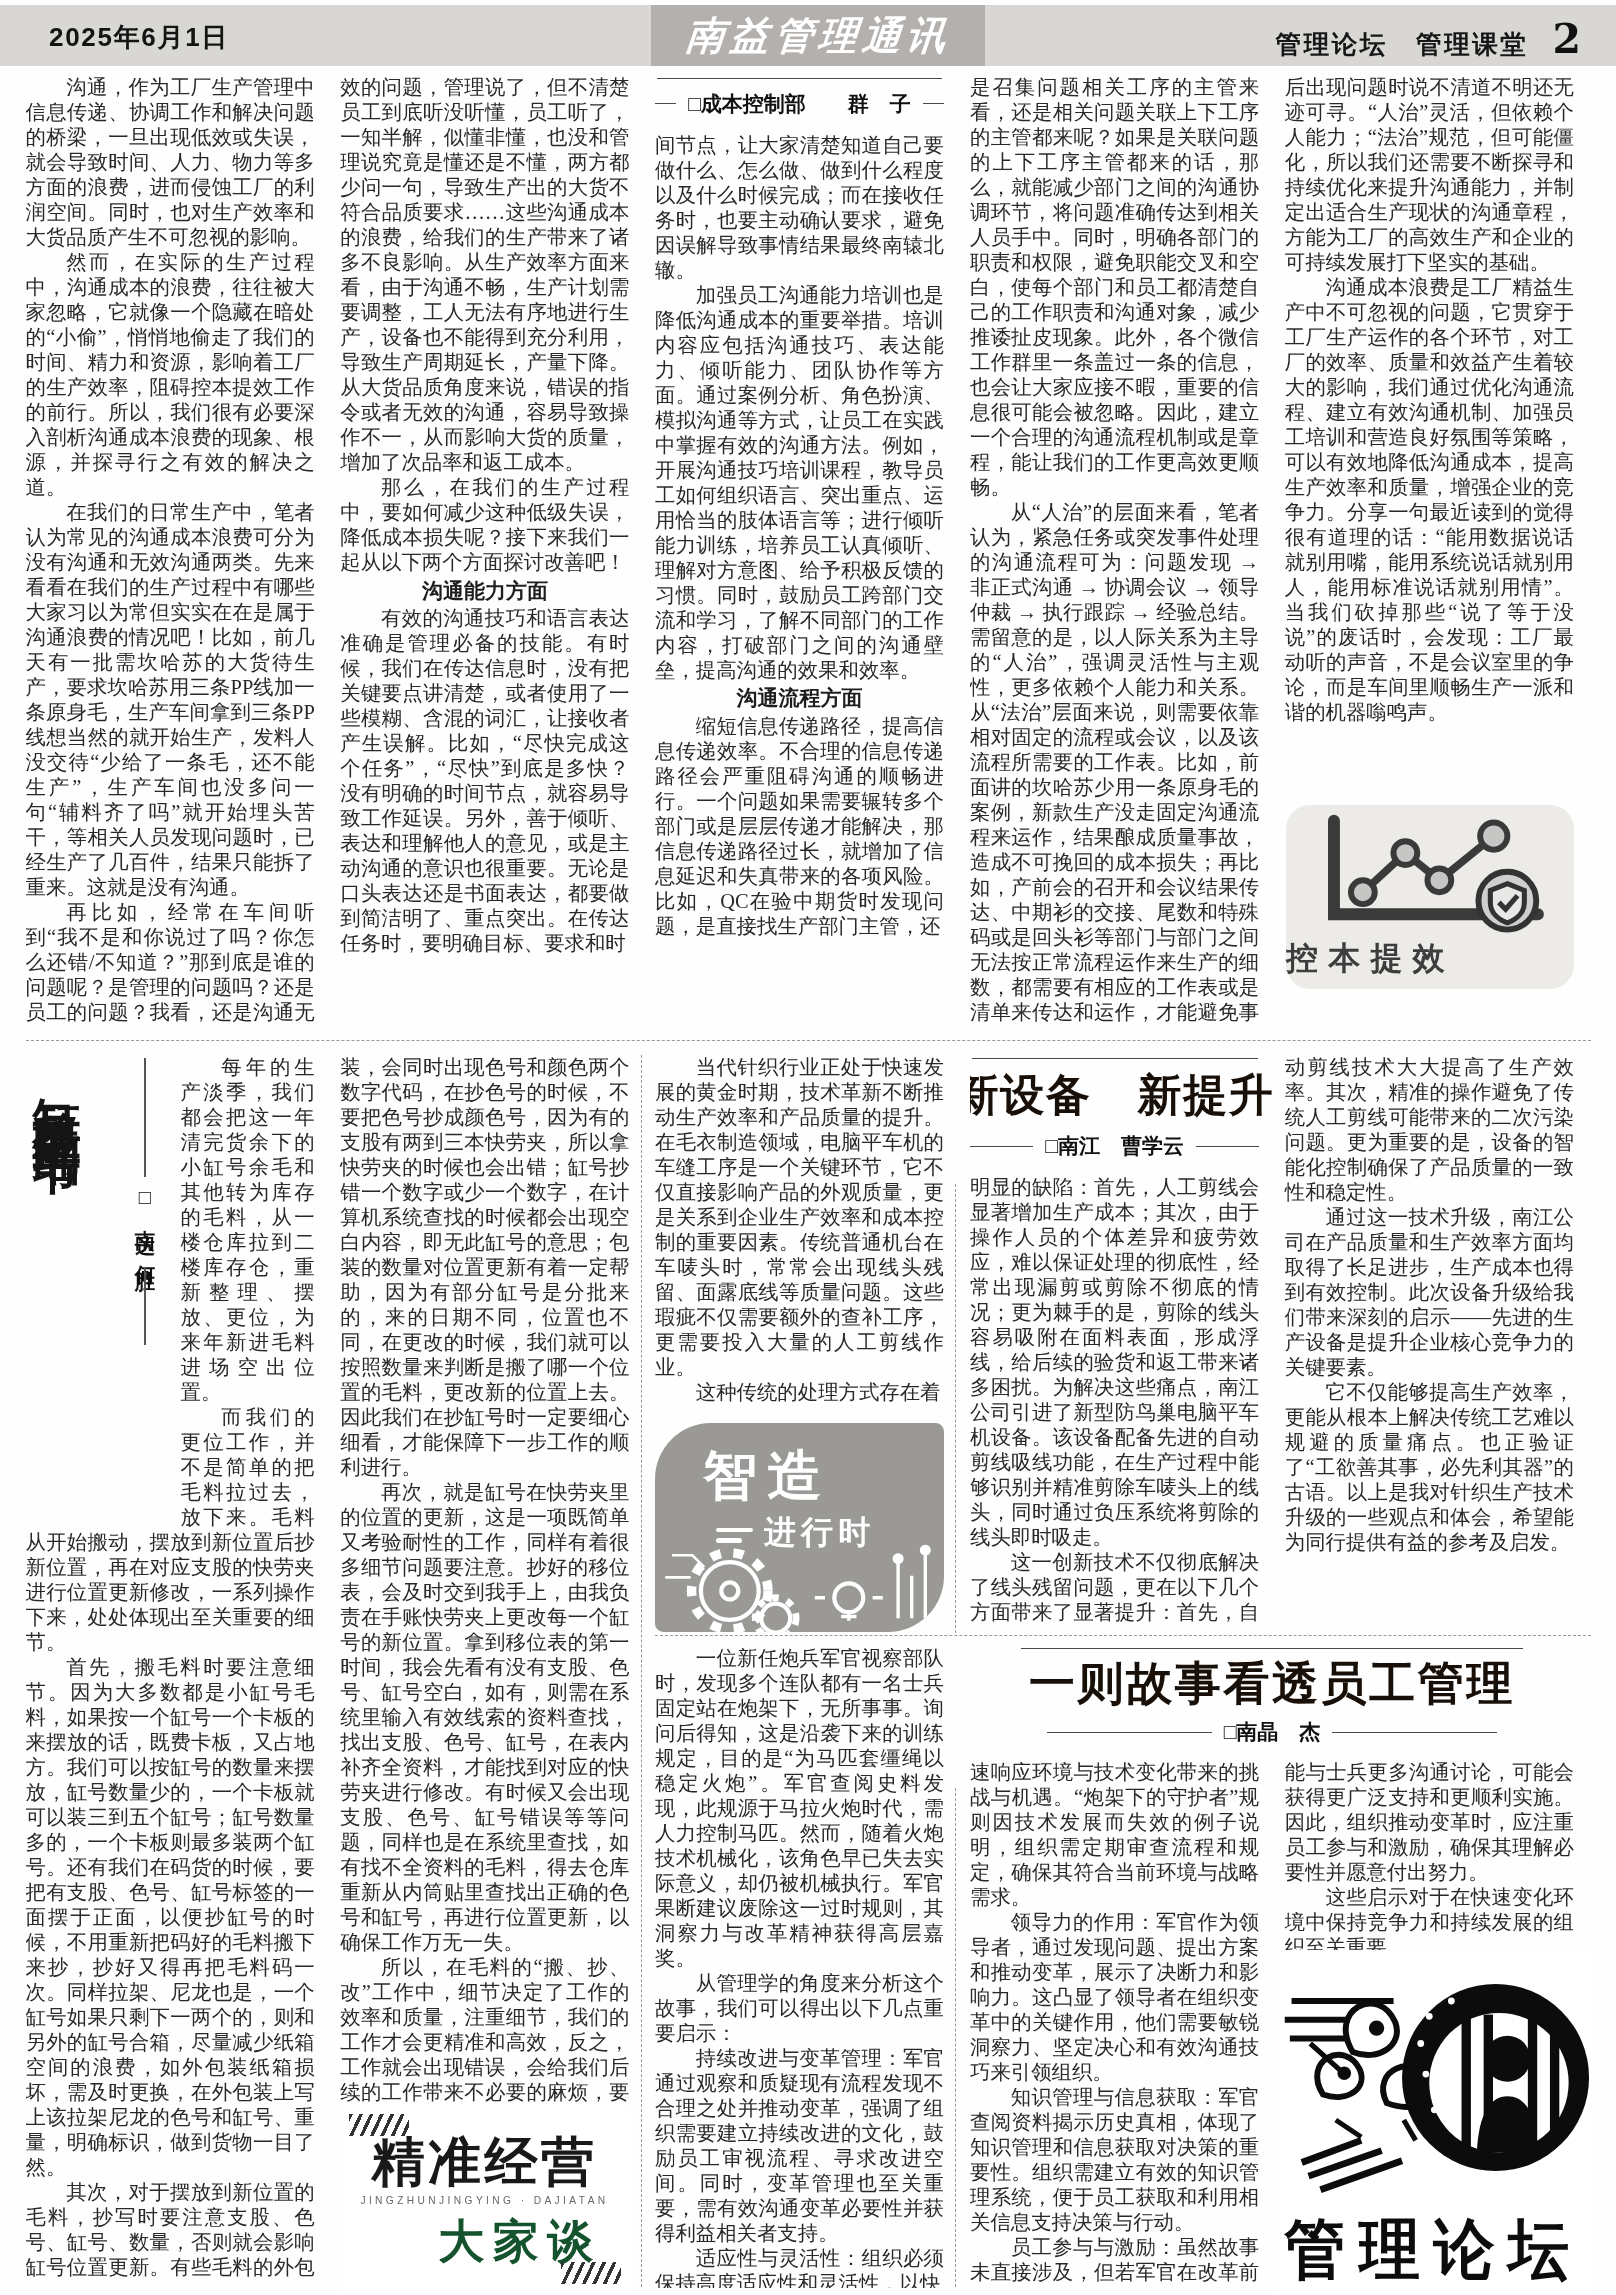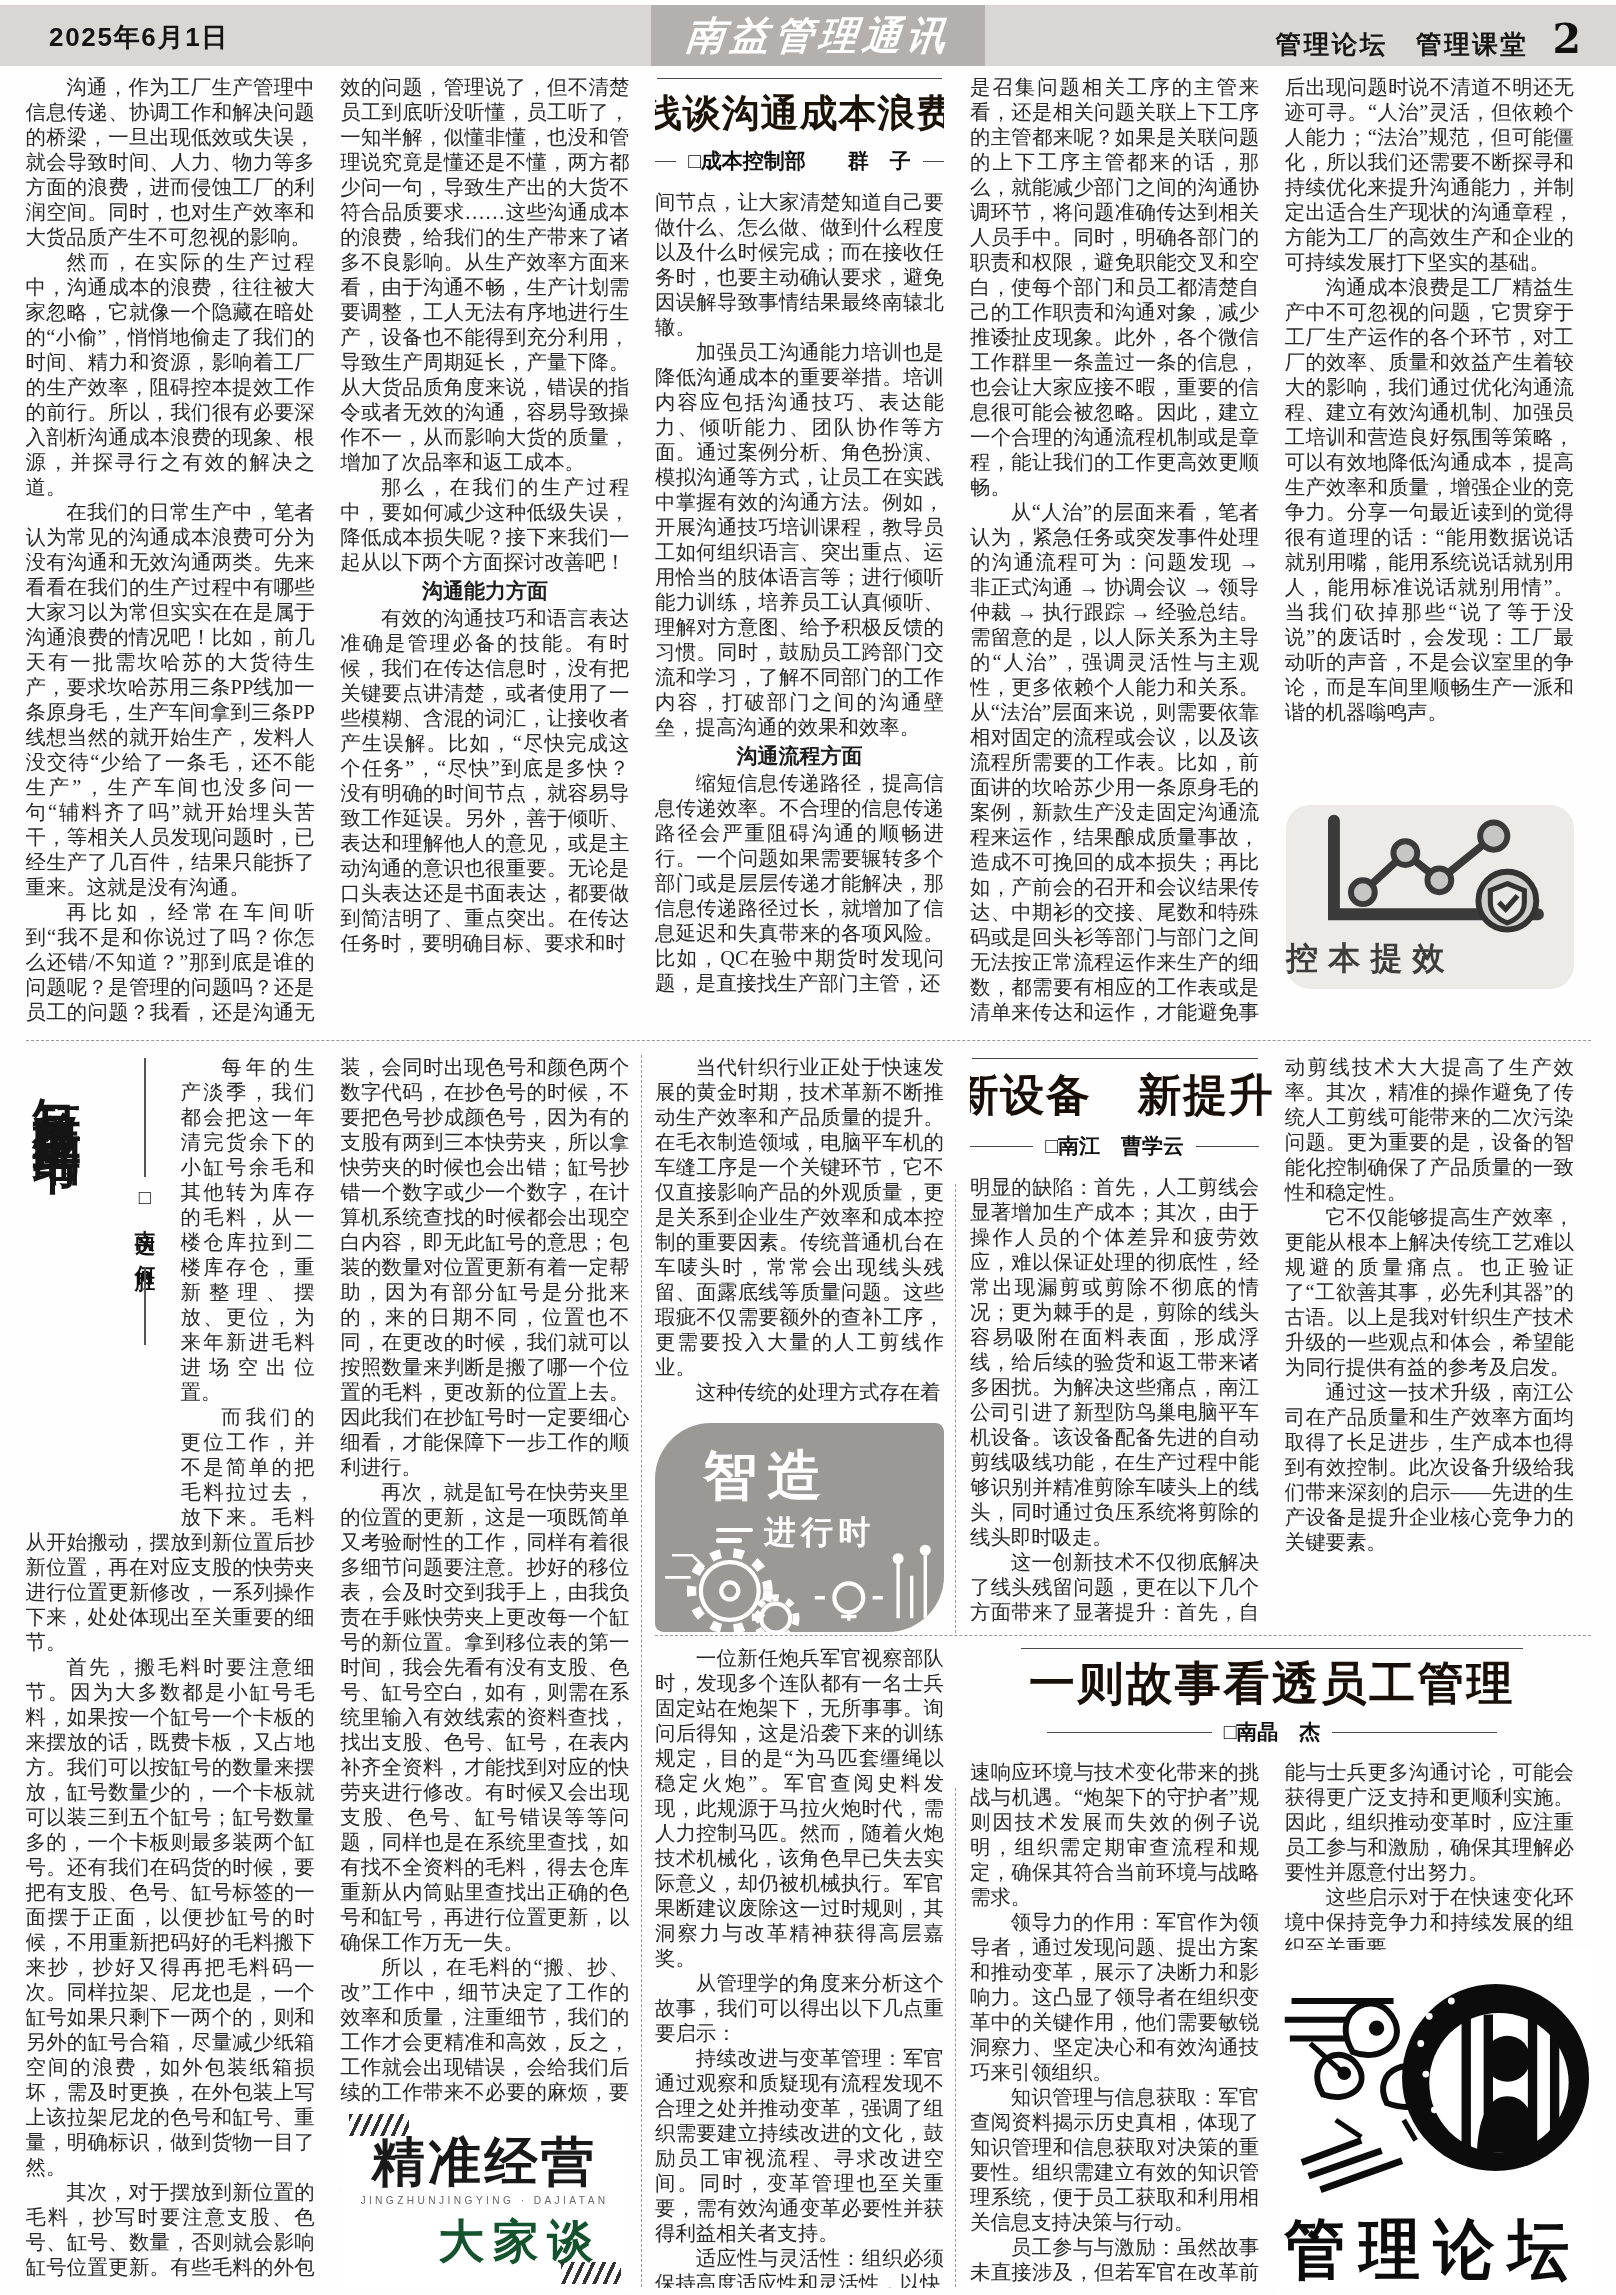--- a/index.html
+++ b/index.html
@@ -105,21 +105,20 @@
       <p class="para">在我们的日常生产中，笔者认为常见的沟通成本浪费可分为没有沟通和无效沟通两类。先来看看在我们的生产过程中有哪些大家习以为常但实实在在是属于沟通浪费的情况吧！比如，前几天有一批需坎哈苏的大货待生产，要求坎哈苏用三条PP线加一条原身毛，生产车间拿到三条PP线想当然的就开始生产，发料人没交待“少给了一条毛，还不能生产”，生产车间也没多问一句“辅料齐了吗”就开始埋头苦干，等相关人员发现问题时，已经生产了几百件，结果只能拆了重来。这就是没有沟通。</p>
       <p class="para">再比如，经常在车间听到“我不是和你说过了吗？你怎么还错/不知道？”那到底是谁的问题呢？是管理的问题吗？还是员工的问题？我看，还是沟通无效的问题，管理说了，但不清楚员工到底听没听懂，员工听了，一知半解，似懂非懂，也没和管理说究竟是懂还是不懂，两方都少问一句，导致生产出的大货不符合品质要求……这些沟通成本的浪费，给我们的生产带来了诸多不良影响。从生产效率方面来看，由于沟通不畅，生产计划需要调整，工人无法有序地进行生产，设备也不能得到充分利用，导致生产周期延长，产量下降。从大货品质角度来说，错误的指令或者无效的沟通，容易导致操作不一，从而影响大货的质量，增加了次品率和返工成本。</p>
       <p class="para">那么，在我们的生产过程中，要如何减少这种低级失误，降低成本损失呢？接下来我们一起从以下两个方面探讨改善吧！</p>
       <h3 class="subhead">沟通能力方面</h3>
       <p class="para">有效的沟通技巧和语言表达准确是管理必备的技能。有时候，我们在传达信息时，没有把关键要点讲清楚，或者使用了一些模糊、含混的词汇，让接收者产生误解。比如，“尽快完成这个任务”，“尽快”到底是多快？没有明确的时间节点，就容易导致工作延误。另外，善于倾听、表达和理解他人的意见，或是主动沟通的意识也很重要。无论是口头表达还是书面表达，都要做到简洁明了、重点突出。在传达任务时，要明确目标、要求和时</p>
     </div>
 
   <div class="zone" style="left:655px;top:75px;width:289px;height:961px;">
     <div class="tblock">
       <div class="toprule"></div>
-      <h1 class="art1-title">浅谈沟通成本浪费</h1>
       <div class="byline-row">
         <span class="rl"></span>
         <span class="bt">□成本控制部　　群　子</span>
         <span class="rl"></span>
       </div>
     </div>
     <div>
         <p class="para cont">间节点，让大家清楚知道自己要做什么、怎么做、做到什么程度以及什么时候完成；而在接收任务时，也要主动确认要求，避免因误解导致事情结果最终南辕北辙。</p>
         <p class="para">加强员工沟通能力培训也是降低沟通成本的重要举措。培训内容应包括沟通技巧、表达能力、倾听能力、团队协作等方面。通过案例分析、角色扮演、模拟沟通等方式，让员工在实践中掌握有效的沟通方法。例如，开展沟通技巧培训课程，教导员工如何组织语言、突出重点、运用恰当的肢体语言等；进行倾听能力训练，培养员工认真倾听、理解对方意图、给予积极反馈的习惯。同时，鼓励员工跨部门交流和学习，了解不同部门的工作内容，打破部门之间的沟通壁垒，提高沟通的效果和效率。</p>
         <h3 class="subhead">沟通流程方面</h3>
@@ -222,22 +221,22 @@
       <h2 class="art3-title">新设备　新提升</h2>
       <div class="byline-row">
         <span class="rl"></span>
         <span class="bt">□南江　曹学云</span>
         <span class="rl"></span>
       </div>
     </div>
     <div>
         <p class="para cont">明显的缺陷：首先，人工剪线会显著增加生产成本；其次，由于操作人员的个体差异和疲劳效应，难以保证处理的彻底性，经常出现漏剪或剪除不彻底的情况；更为棘手的是，剪除的线头容易吸附在面料表面，形成浮线，给后续的验货和返工带来诸多困扰。为解决这些痛点，南江公司引进了新型防鸟巢电脑平车机设备。该设备配备先进的自动剪线吸线功能，在生产过程中能够识别并精准剪除车唛头上的线头，同时通过负压系统将剪除的线头即时吸走。</p>
         <p class="para">这一创新技术不仅彻底解决了线头残留问题，更在以下几个方面带来了显著提升：首先，自动剪线技术大大提高了生产效率。其次，精准的操作避免了传统人工剪线可能带来的二次污染问题。更为重要的是，设备的智能化控制确保了产品质量的一致性和稳定性。</p>
+        <p class="para">通过这一技术升级，南江公司在产品质量和生产效率方面均取得了长足进步，生产成本也得到有效控制。此次设备升级给我们带来深刻的启示——先进的生产设备是提升企业核心竞争力的关键要素。</p>
         <p class="para">它不仅能够提高生产效率，更能从根本上解决传统工艺难以规避的质量痛点。也正验证了“工欲善其事，必先利其器”的古语。以上是我对针织生产技术升级的一些观点和体会，希望能为同行提供有益的参考及启发。</p>
-        <p class="para">通过这一技术升级，南江公司在产品质量和生产效率方面均取得了长足进步，生产成本也得到有效控制。此次设备升级给我们带来深刻的启示——先进的生产设备是提升企业核心竞争力的关键要素。</p>
       </div>
   </div>
 
   <div class="zone two" style="left:970px;top:1646px;width:604px;height:642px;">
     <div class="tblock span-all">
       <div class="toprule" style="margin:1.7px 51px 6.8px;"></div>
       <h2 class="art4-title">一则故事看透员工管理</h2>
       <div class="byline-row" style="margin:6.8px 77px 13.6px;">
         <span class="rl"></span>
         <span class="bt">□南晶　杰</span>

